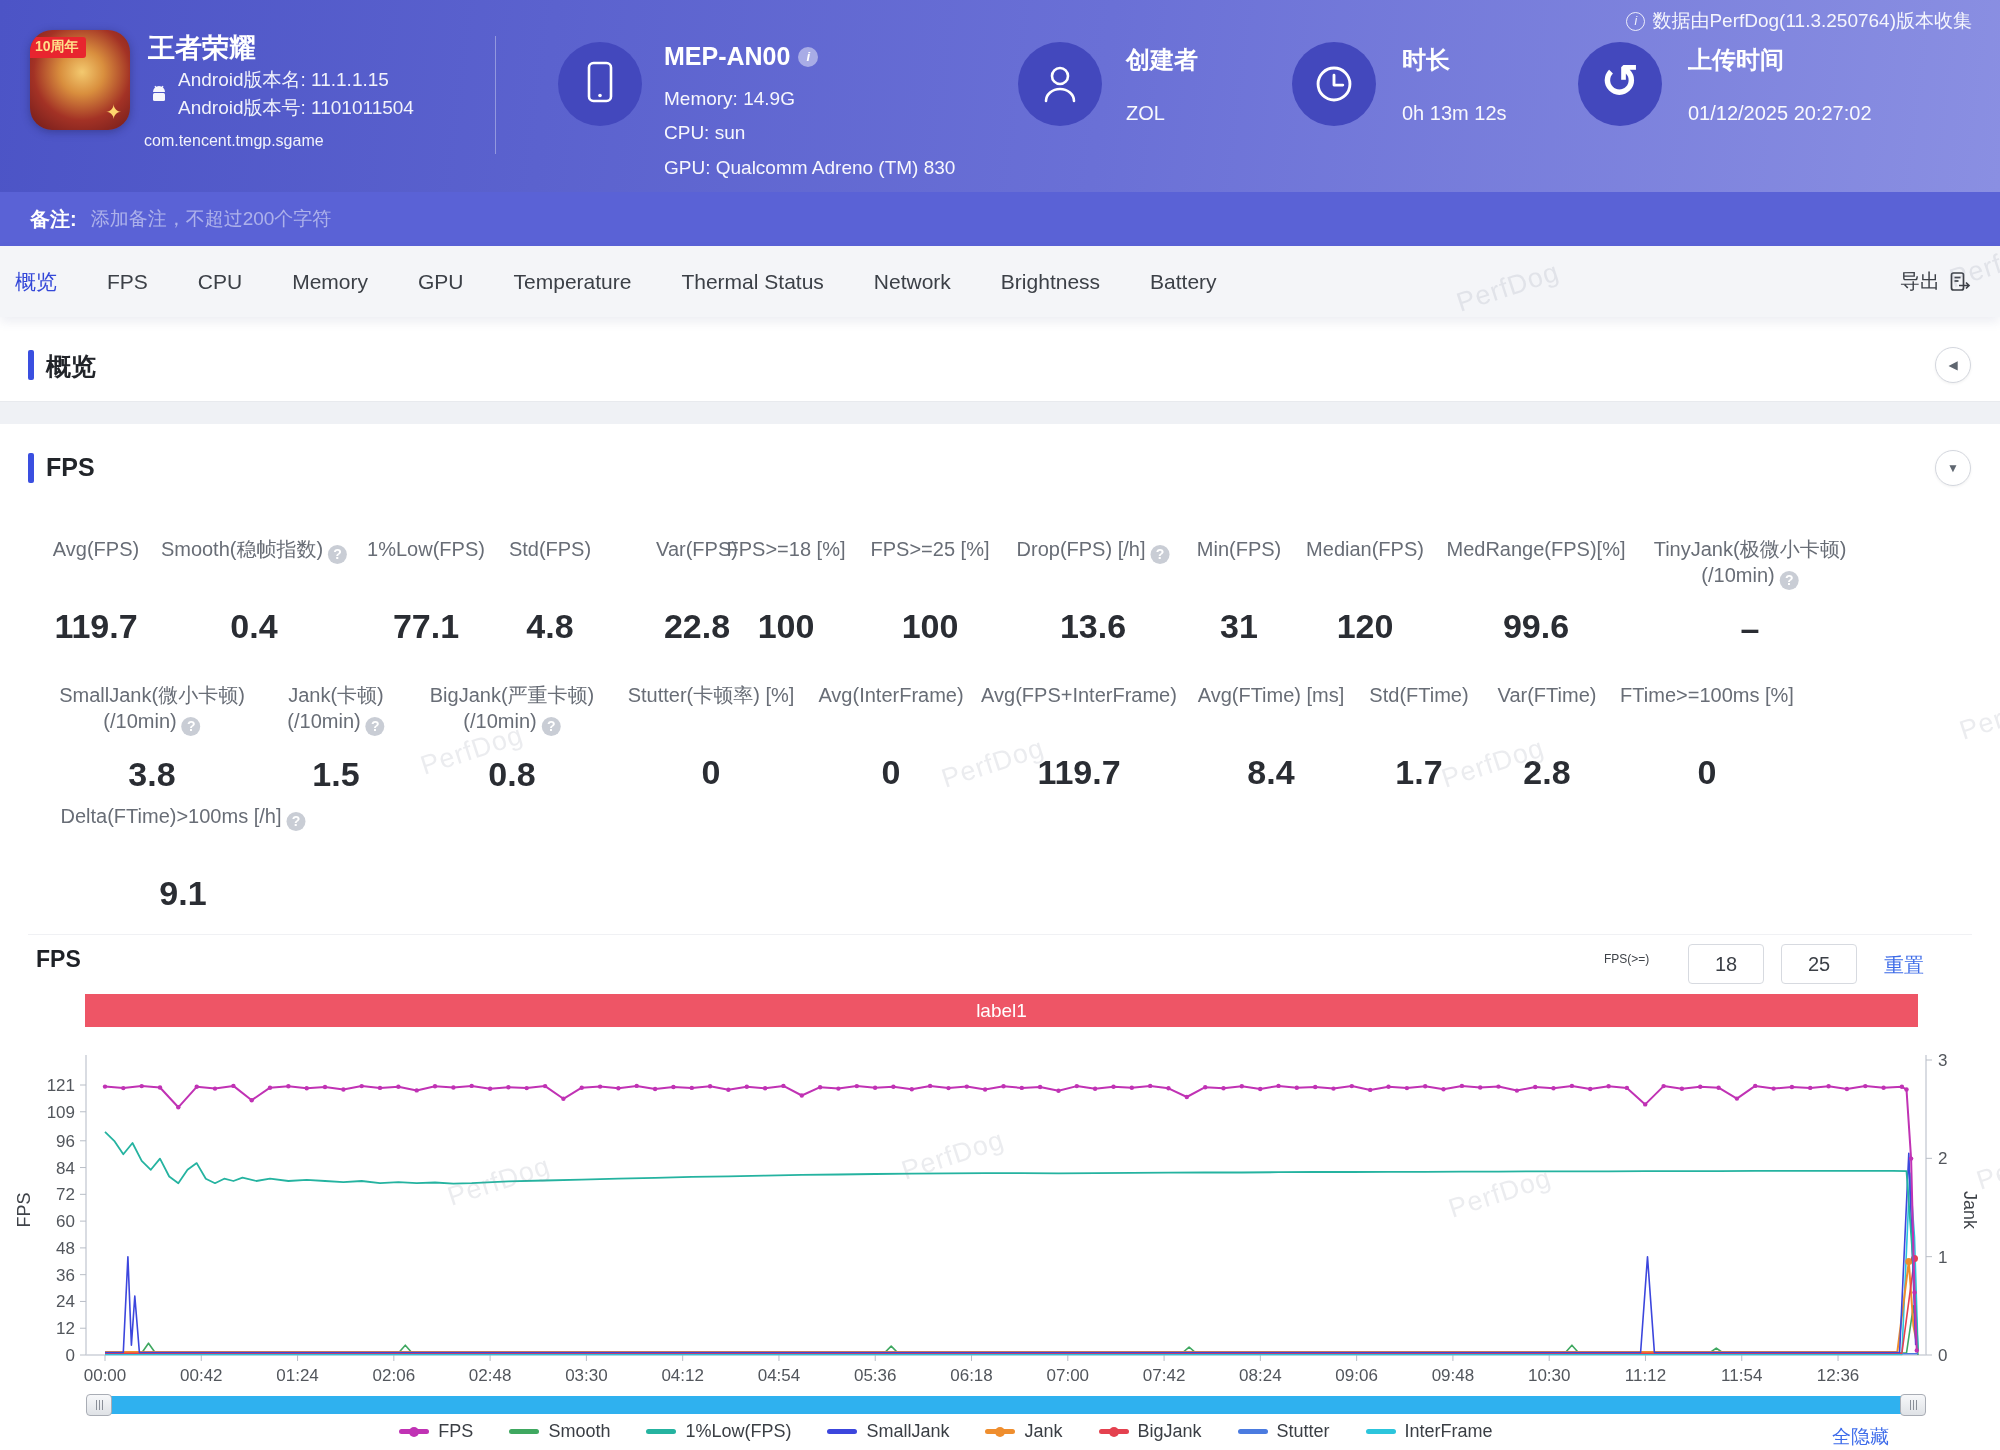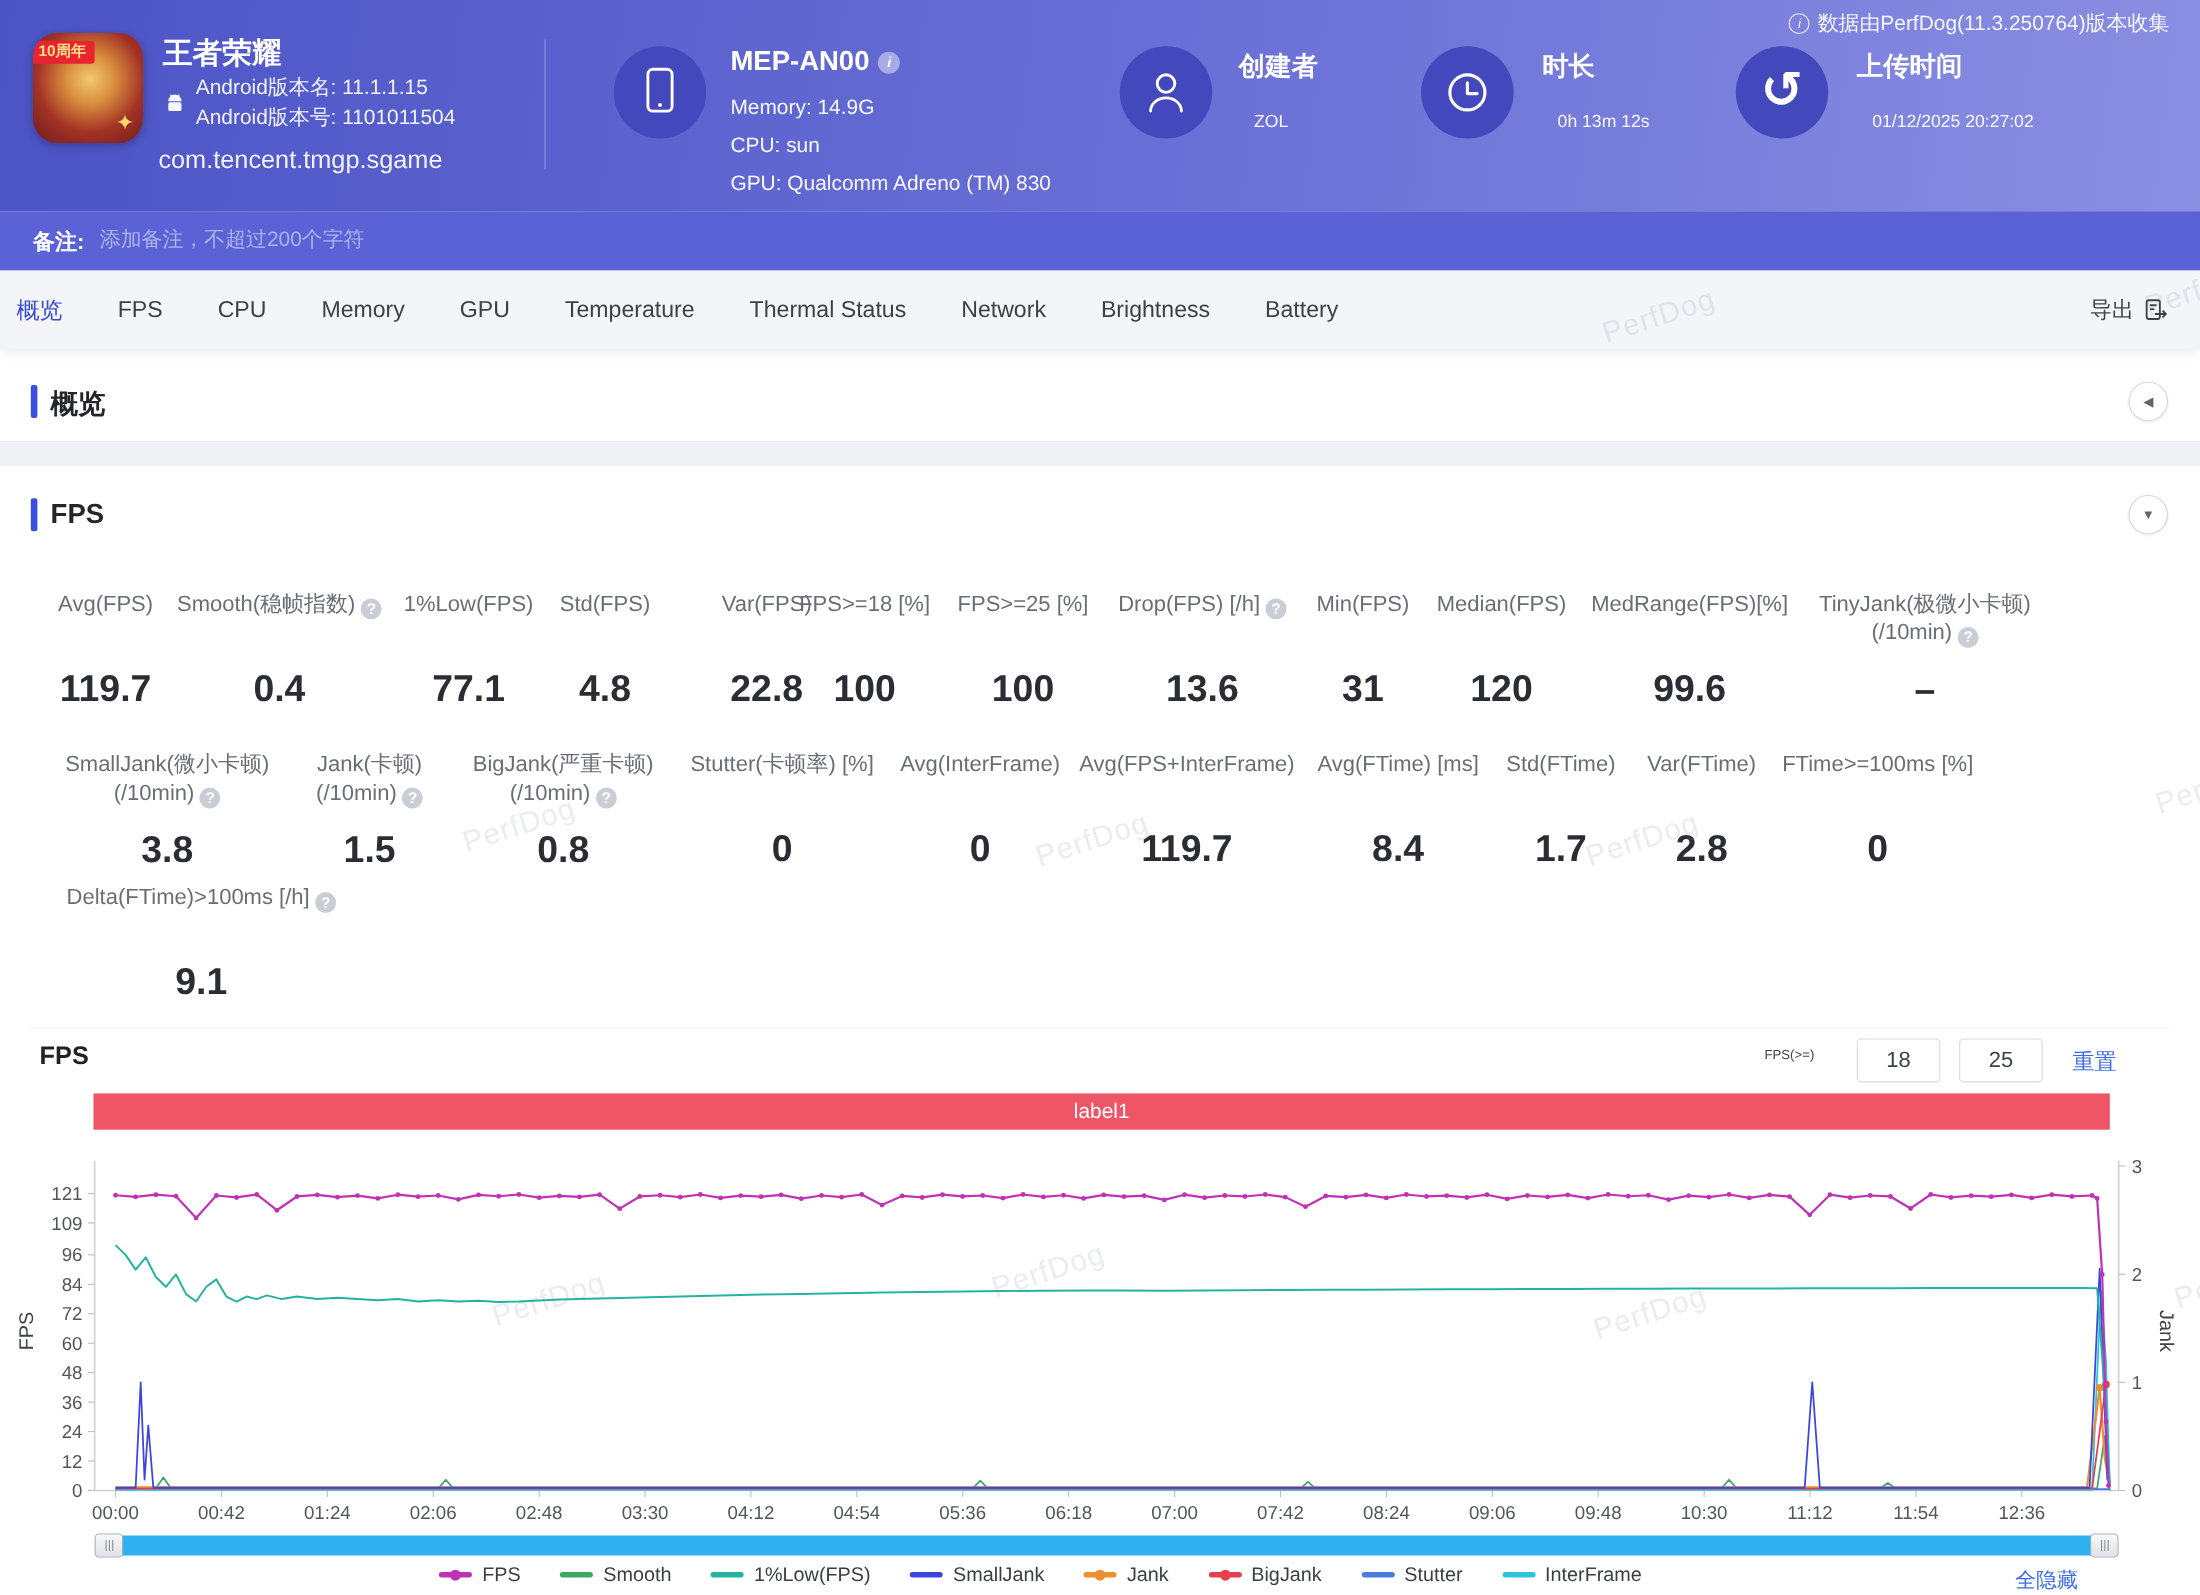--- a/index.html
+++ b/index.html
@@ -11,26 +11,26 @@
           background:linear-gradient(97deg,#4c54c6 0%,#6a70d6 55%,#8a8fe2 100%);}
   .game-icon{position:absolute;left:30px;top:30px;width:100px;height:100px;border-radius:22px;
              background:radial-gradient(circle at 52% 42%,#f3c96f 0%,#d98f3e 28%,#a33225 62%,#6e1a1a 100%);
              box-shadow:0 2px 8px rgba(20,20,60,.35);overflow:hidden;}
   .game-icon .badge{position:absolute;left:0;top:7px;background:#e8252f;color:#ffe08a;
              font-size:14px;font-weight:bold;padding:1px 7px 2px 5px;border-radius:0 3px 3px 0;}
   .game-icon .spark{position:absolute;right:8px;bottom:6px;color:#ffd76d;font-size:20px;}
   .app-title{position:absolute;left:148px;top:30px;font-size:27px;font-weight:bold;color:#fff;}
   .android-icon{position:absolute;left:150px;top:84px;}
   .app-lines{position:absolute;left:178px;top:66px;color:rgba(255,255,255,.92);font-size:19px;line-height:28px;}
-  .app-package{position:absolute;left:144px;top:132px;color:rgba(255,255,255,.92);font-size:23px;}
+  .app-package{position:absolute;left:144px;top:132px;color:rgba(255,255,255,.92);font-size:16px;}
   .vdivider{position:absolute;left:495px;top:36px;width:1px;height:118px;background:rgba(255,255,255,.35);}
   .hcircle{position:absolute;width:84px;height:84px;border-radius:50%;background:#4348bd;
            display:flex;align-items:center;justify-content:center;color:#fff;}
   .h-label{position:absolute;font-size:24px;font-weight:bold;color:#fff;white-space:nowrap;}
-  .h-value{position:absolute;font-size:16px;color:rgba(255,255,255,.95);white-space:nowrap;margin-left:14px;}
+  .h-value{position:absolute;font-size:20px;color:rgba(255,255,255,.95);white-space:nowrap;}
   .device-name{position:absolute;left:664px;top:42px;font-size:25px;font-weight:bold;color:#fff;display:flex;align-items:center;gap:8px;}
   .info-dot{display:inline-flex;width:20px;height:20px;border-radius:50%;background:rgba(255,255,255,.45);
             color:#fff;font-size:13px;font-weight:bold;align-items:center;justify-content:center;font-style:italic;}
   .dev-line{position:absolute;left:664px;font-size:19px;color:rgba(255,255,255,.95);}
   .collector{position:absolute;right:28px;top:8px;color:rgba(255,255,255,.92);font-size:19px;
              display:flex;align-items:center;gap:7px;}
   .info-outline{display:inline-flex;width:19px;height:19px;border-radius:50%;border:1.5px solid rgba(255,255,255,.85);
             color:rgba(255,255,255,.9);font-size:12px;align-items:center;justify-content:center;font-style:italic;}
   .upload-glyph{font-size:46px;line-height:46px;font-weight:bold;transform:translateY(-3px);}
   

